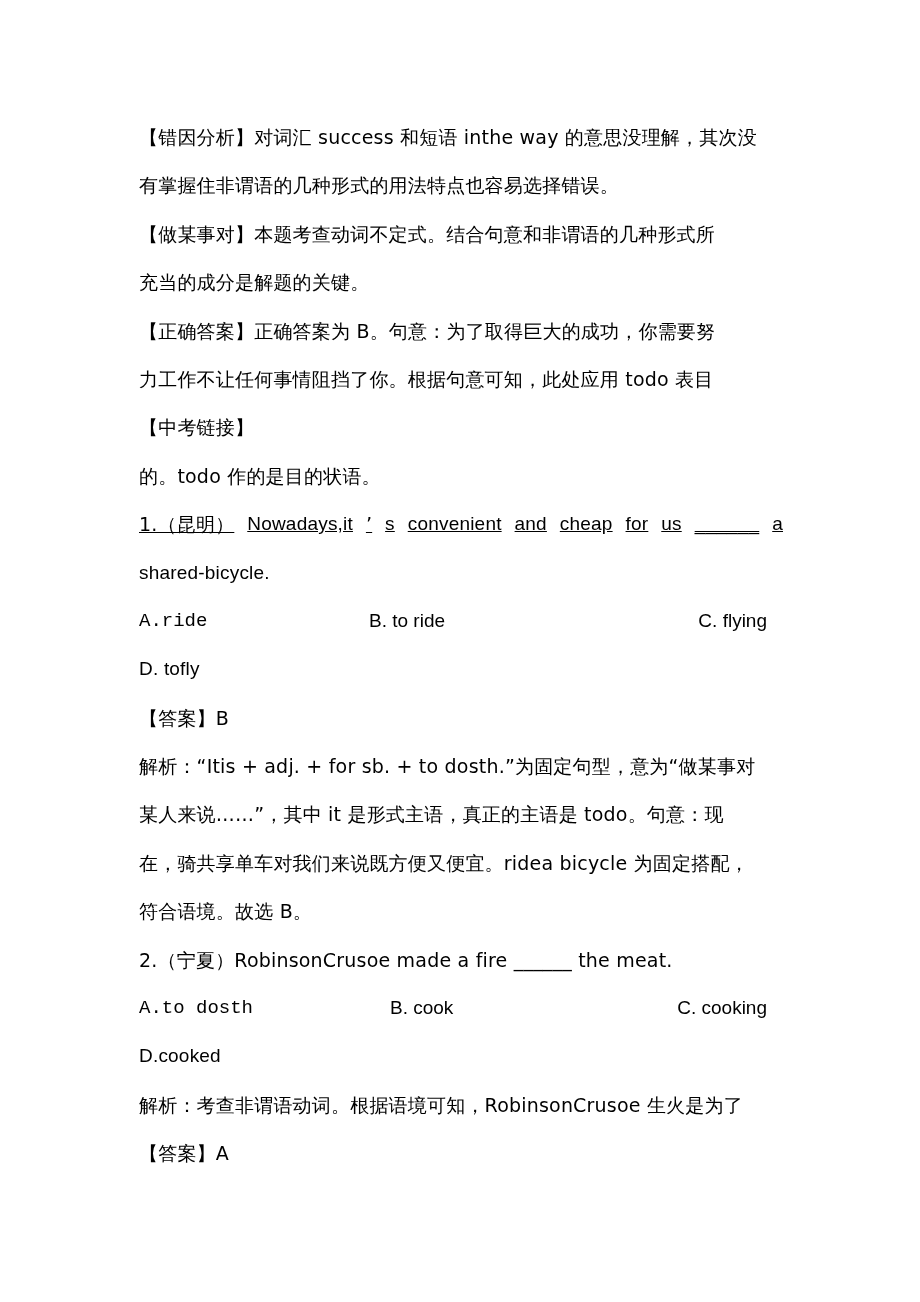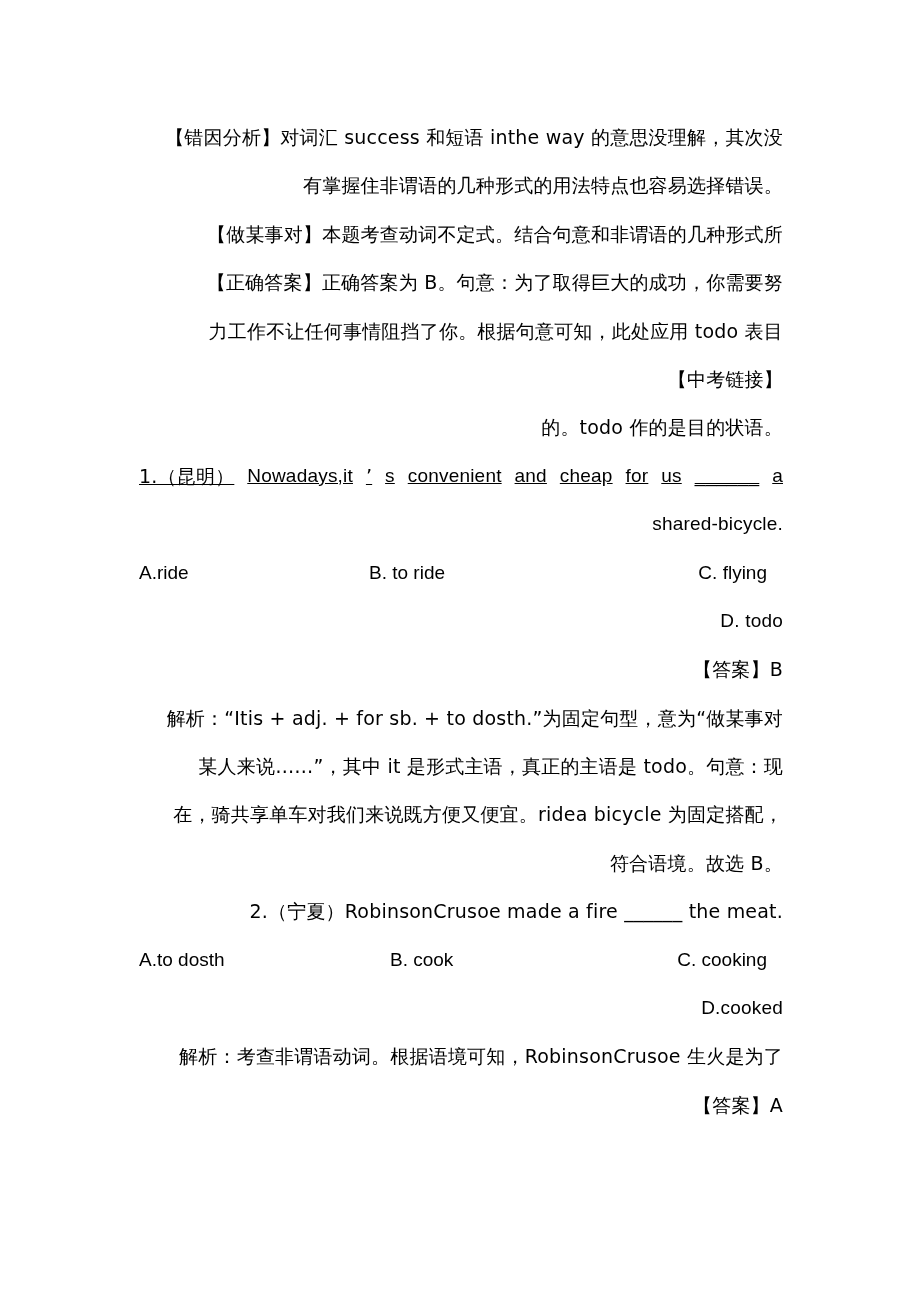--- a/index.html
+++ b/index.html
@@ -21,55 +21,55 @@
       top: 113px;
       width: 644px;
     }
     .line {
       height: 48.4px;
       line-height: 48.4px;
       font-size: 19px;
       white-space: nowrap;
       overflow: visible;
       letter-spacing: 0.2px;
-      text-align: right;
     }
     .line.justify {
       display: flex;
       justify-content: space-between;
       text-decoration: underline;
     }
     .options {
       position: relative;
       height: 48.4px;
       line-height: 48.4px;
       font-size: 19px;
       white-space: nowrap;
     }
     .options span {
       position: absolute;
       top: 0;
     }
-    .opt-a { left: 0; }
+    .opt-a { left: 0; font-family: Liberation Mono, monospace; }
     .opt-c { right: 16px; }
     .q1 .opt-b { left: 230px; }
     .q2 .opt-b { left: 251px; }
     .lat {
       font-family: "Liberation Sans", sans-serif;
     }
   </style>
 </head>
 <body>
 
 <div class="page">
 
   <div class="line">【错因分析】对词汇 success 和短语 inthe way 的意思没理解，其次没</div>
   <div class="line">有掌握住非谓语的几种形式的用法特点也容易选择错误。</div>
 
   <div class="line">【做某事对】本题考查动词不定式。结合句意和非谓语的几种形式所</div>
+  <div class="line">充当的成分是解题的关键。</div>
 
   <div class="line">【正确答案】正确答案为 B。句意：为了取得巨大的成功，你需要努</div>
   <div class="line">力工作不让任何事情阻挡了你。根据句意可知，此处应用 todo 表目</div>
   <div class="line">【中考链接】</div>
 
   <div class="line">的。todo 作的是目的状语。</div>
 
   <div class="line justify">
     <span>1.（昆明）</span>
     <span class="lat">Nowadays,it</span>
@@ -83,21 +83,21 @@
     <span class="lat">______</span>
     <span class="lat">a</span>
   </div>
   <div class="line lat">shared-bicycle.</div>
 
   <div class="options q1 lat">
     <span class="opt-a">A.ride</span>
     <span class="opt-b">B.  to  ride</span>
     <span class="opt-c">C.  flying</span>
   </div>
-  <div class="line lat">D. todo</div>
+  <div class="line lat">D. tofly</div>
 
   <div class="line">【答案】B</div>
 
   <div class="line">解析：“Itis + adj. + for sb. + to dosth.”为固定句型，意为“做某事对</div>
   <div class="line">某人来说……”，其中 it 是形式主语，真正的主语是 todo。句意：现</div>
   <div class="line">在，骑共享单车对我们来说既方便又便宜。ridea bicycle 为固定搭配，</div>
   <div class="line">符合语境。故选 B。</div>
 
   <div class="line">2.（宁夏）RobinsonCrusoe made a fire ______ the meat.</div>
 

